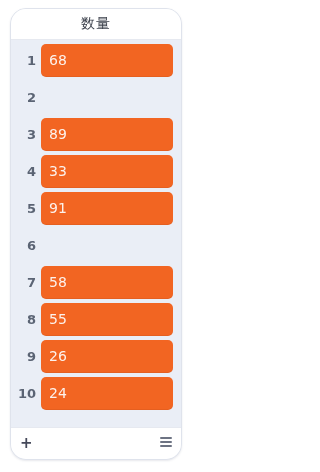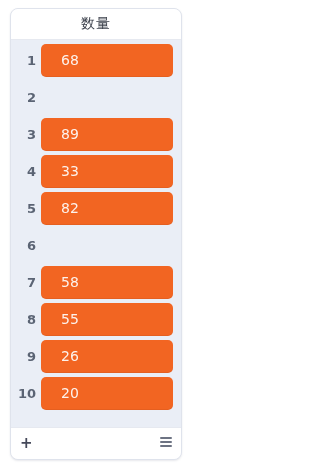--- a/index.html
+++ b/index.html
@@ -23,21 +23,21 @@
 
   
   .panel {
     position: absolute;
     left: 10px;
     top: 8px;
     width: 172px;
     height: 452px;
     background: #eef1f7;
     border: 1px solid #dfe3ec;
-    border-radius: 8px;
+    border-radius: 16px;
     box-sizing: border-box;
     overflow: hidden;
     box-shadow: 0 1px 2px rgba(120,130,150,0.18);
     display: flex;
     flex-direction: column;
   }
 
   
   .panel-header {
     height: 30px;
@@ -85,21 +85,21 @@
     font-family: "DejaVu Sans", "Liberation Sans", sans-serif;
   }
 
   .bar {
     flex: 1 1 auto;
     height: 33px;
     background: #f26522;
     border-radius: 5px;
     display: flex;
     align-items: center;
-    padding-left: 20px;
+    padding-left: 8px;
     margin-right: 8px;
     box-sizing: border-box;
     box-shadow: inset 0 -1px 0 rgba(0,0,0,0.05);
   }
 
   .bar-value {
     font-size: 14px;
     color: #fdf2ec;
     font-family: "DejaVu Sans", "Liberation Sans", sans-serif;
   }
@@ -183,21 +183,21 @@
       <div class="row">
         <span class="row-index">4</span>
         <div class="bar">
           <span class="bar-value">33</span>
         </div>
       </div>
 
       <div class="row">
         <span class="row-index">5</span>
         <div class="bar">
-          <span class="bar-value">82</span>
+          <span class="bar-value">91</span>
         </div>
       </div>
 
       <div class="row">
         <span class="row-index">6</span>
       </div>
 
       <div class="row">
         <span class="row-index">7</span>
         <div class="bar">
@@ -215,21 +215,21 @@
       <div class="row">
         <span class="row-index">9</span>
         <div class="bar">
           <span class="bar-value">26</span>
         </div>
       </div>
 
       <div class="row">
         <span class="row-index">10</span>
         <div class="bar">
-          <span class="bar-value">20</span>
+          <span class="bar-value">24</span>
         </div>
       </div>
 
     </div>
 
     <div class="panel-footer">
       <span class="footer-plus">+</span>
       <span class="footer-menu">
         <span class="bars"><i></i><i></i><i></i></span>
       </span>

